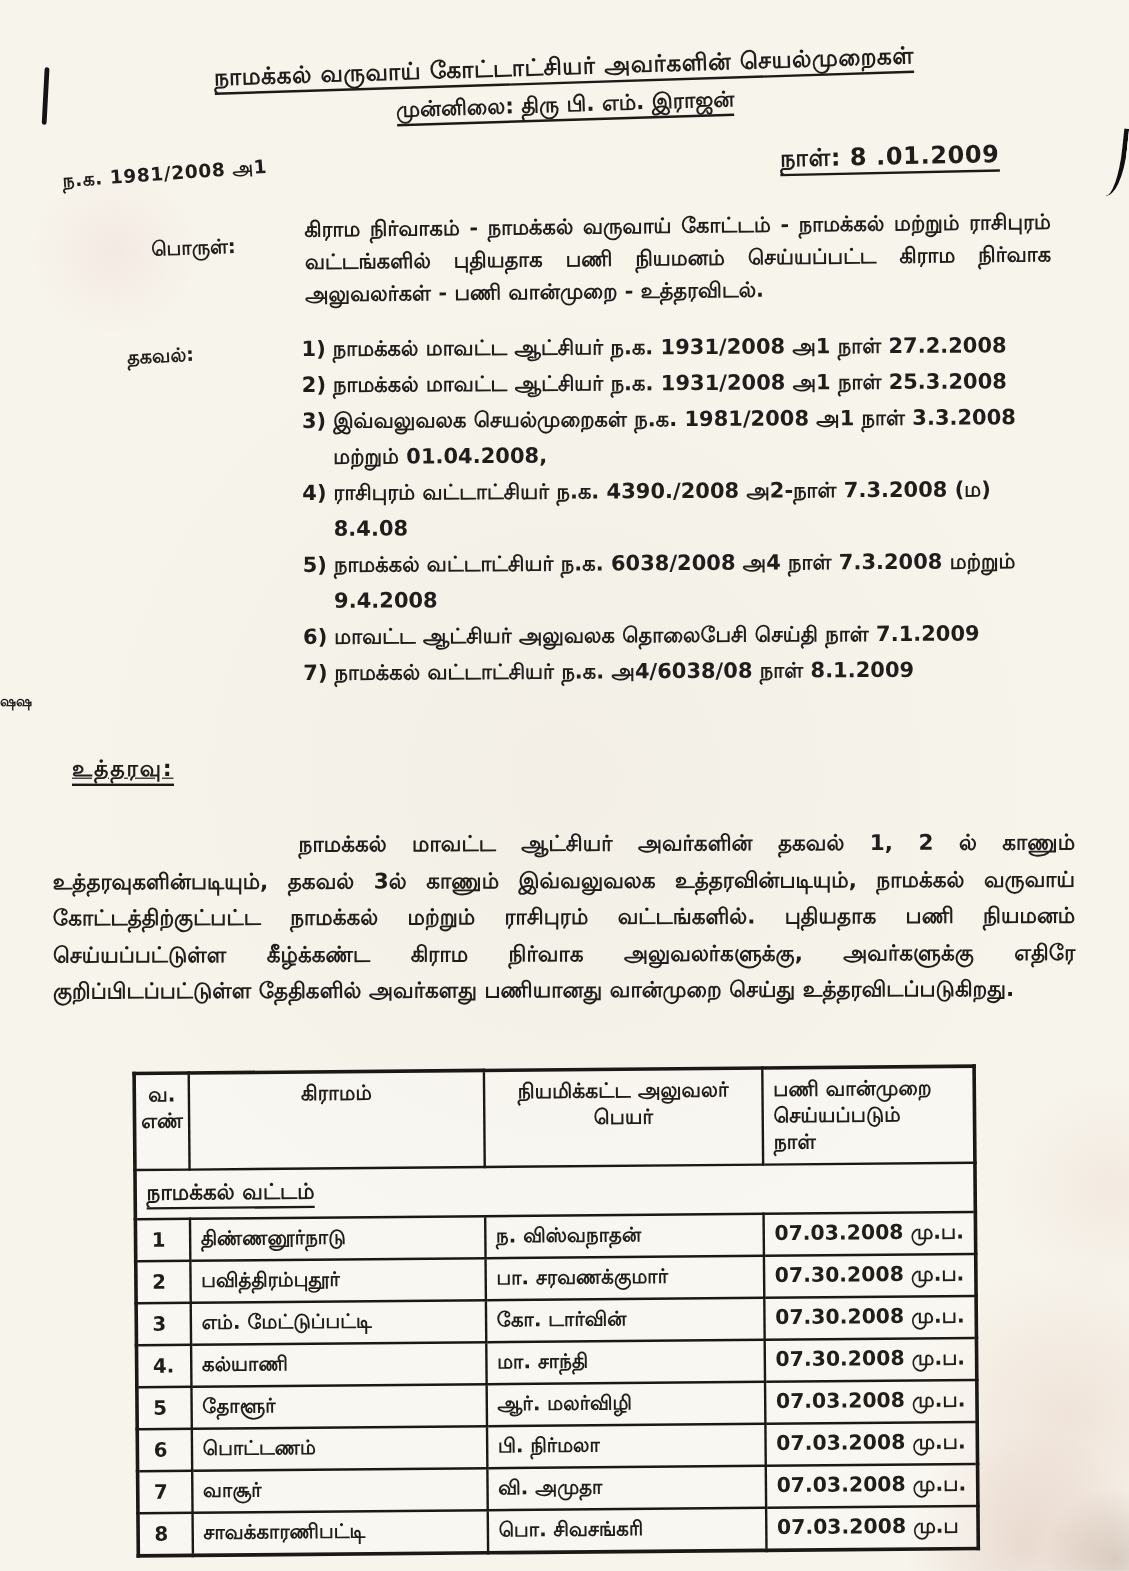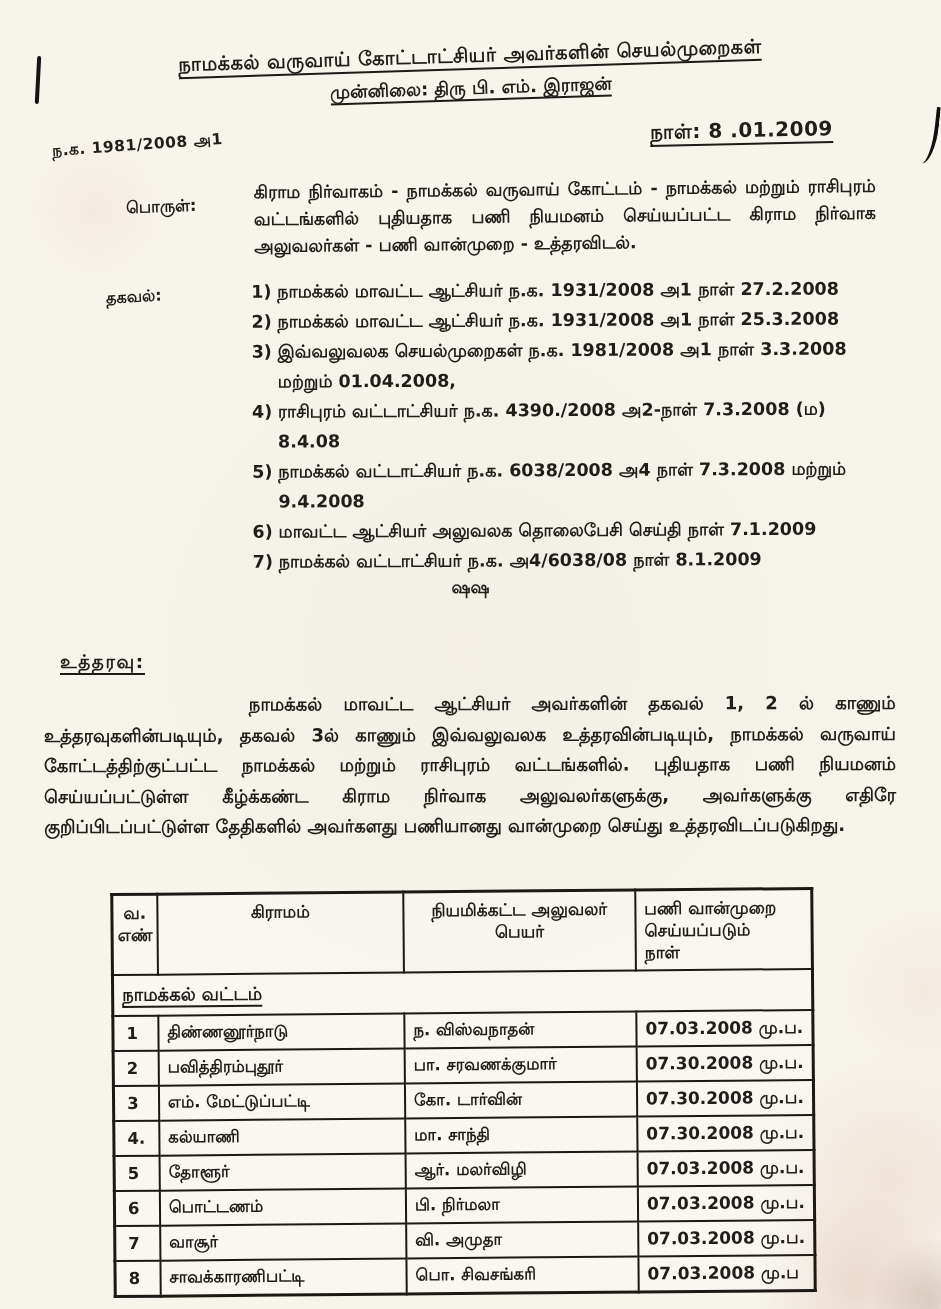--- a/index.html
+++ b/index.html
@@ -36,23 +36,23 @@
   .subject-label{left:126px;top:197px;font-size:16.5px;font-weight:600;transform:rotate(-2deg);}
   .subject-text{left:254px;top:176px;width:622px;font-size:17.5px;line-height:27px;font-weight:600;text-align:justify;transform:rotate(-.6deg);}
 
   
   .info-label{left:106px;top:287px;font-size:16px;font-weight:600;transform:rotate(-3deg);}
   .refs{left:252px;top:275px;width:642px;font-size:17.5px;font-weight:600;line-height:30px;transform:rotate(-.3deg);}
   .ref-item{display:flex;}
   .ref-item .no{width:26px;flex:0 0 26px;}
   .ref-item .txt{flex:1;white-space:pre-line;}
 
-  .separator{top:577px;left:0;width:100%;text-align:center;font-size:17px;font-weight:700;}
+  .separator{top:577px;left:0;width:100%;text-align:left;font-size:12px;font-weight:700;}
 
-  .order-heading{left:60px;top:651px;font-size:18.5px;font-weight:700;letter-spacing:1.5px;}
+  .order-heading{left:60px;top:631px;font-size:18.5px;font-weight:700;letter-spacing:1.5px;text-decoration:underline;}
   .order-heading .u{border-bottom-width:2.5px;}
   .order-paragraph{left:44px;top:689px;width:852px;font-size:18px;font-weight:600;line-height:30.5px;text-align:justify;text-indent:205px;transform:rotate(-.15deg);}
 
   
   .table-wrap{left:112px;top:890px;transform:rotate(-.5deg);}
   table{border-collapse:collapse;background:rgba(255,255,255,0.25);}
   table,th,td{border:2px solid #1b1815;}
   table{border-width:3px;}
   th{font-size:17px;font-weight:700;line-height:22px;vertical-align:top;padding:6px 4px;white-space:pre-line;text-align:center;}
   th.h-date{text-align:left;padding-left:8px;}

